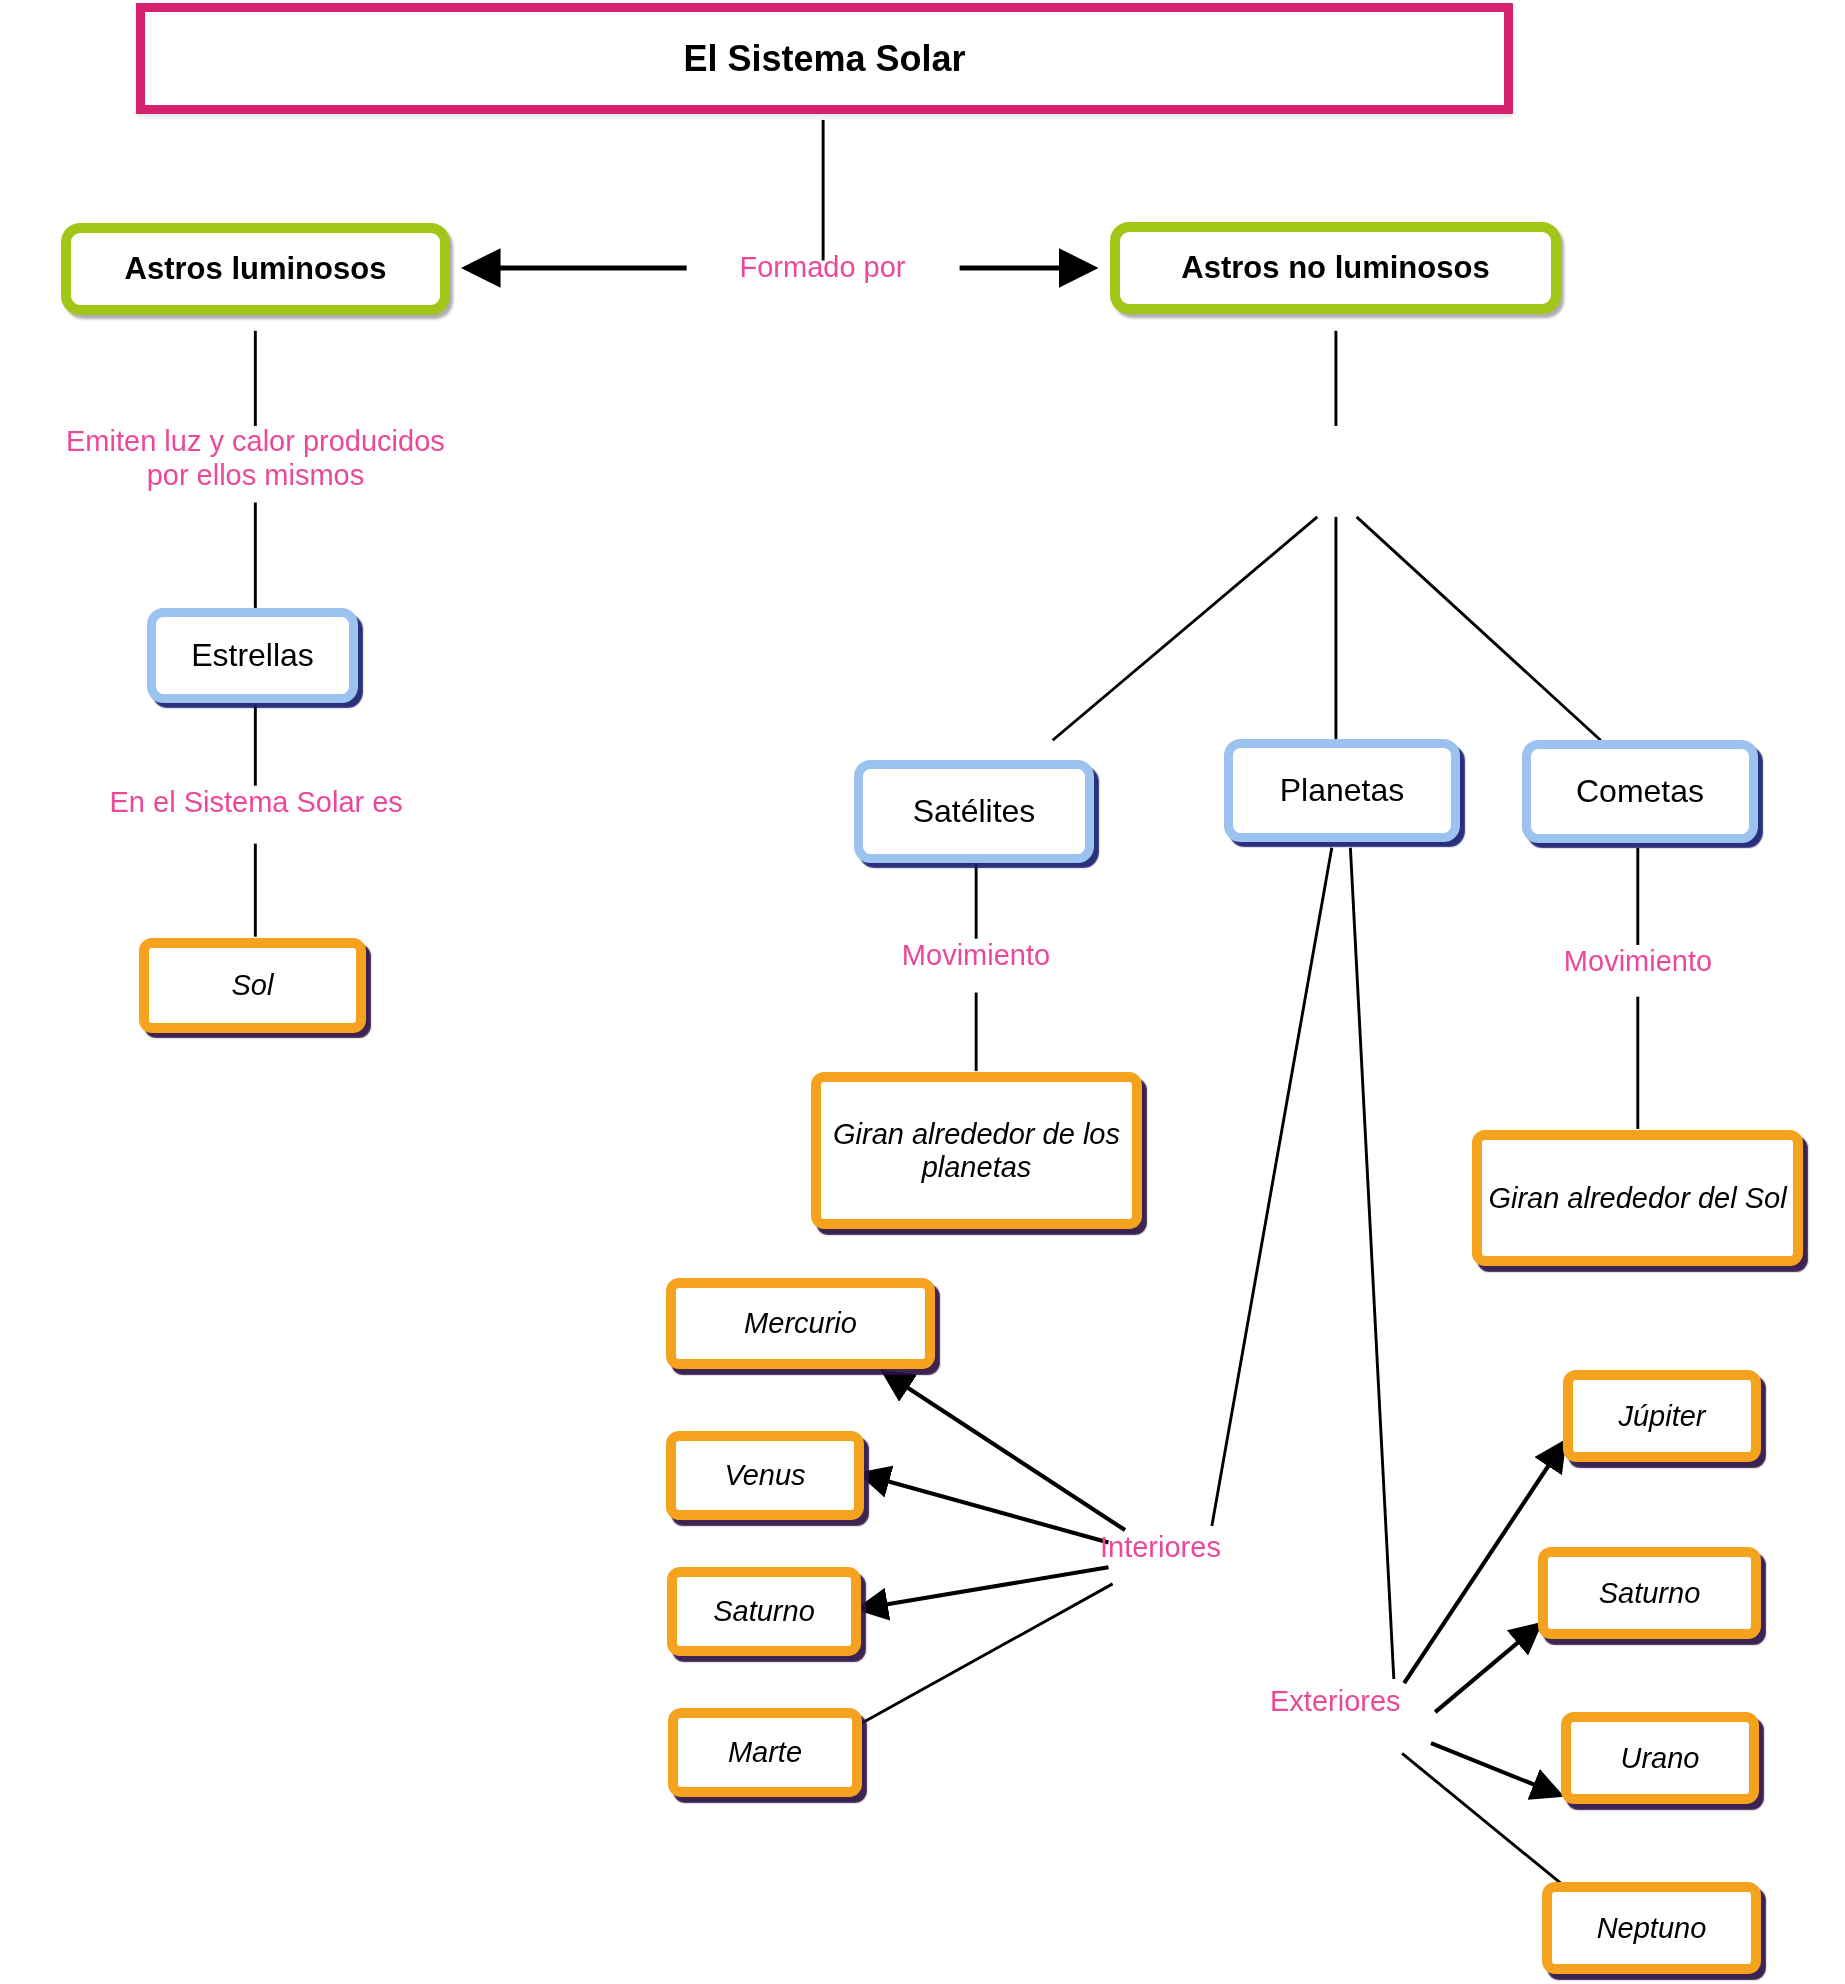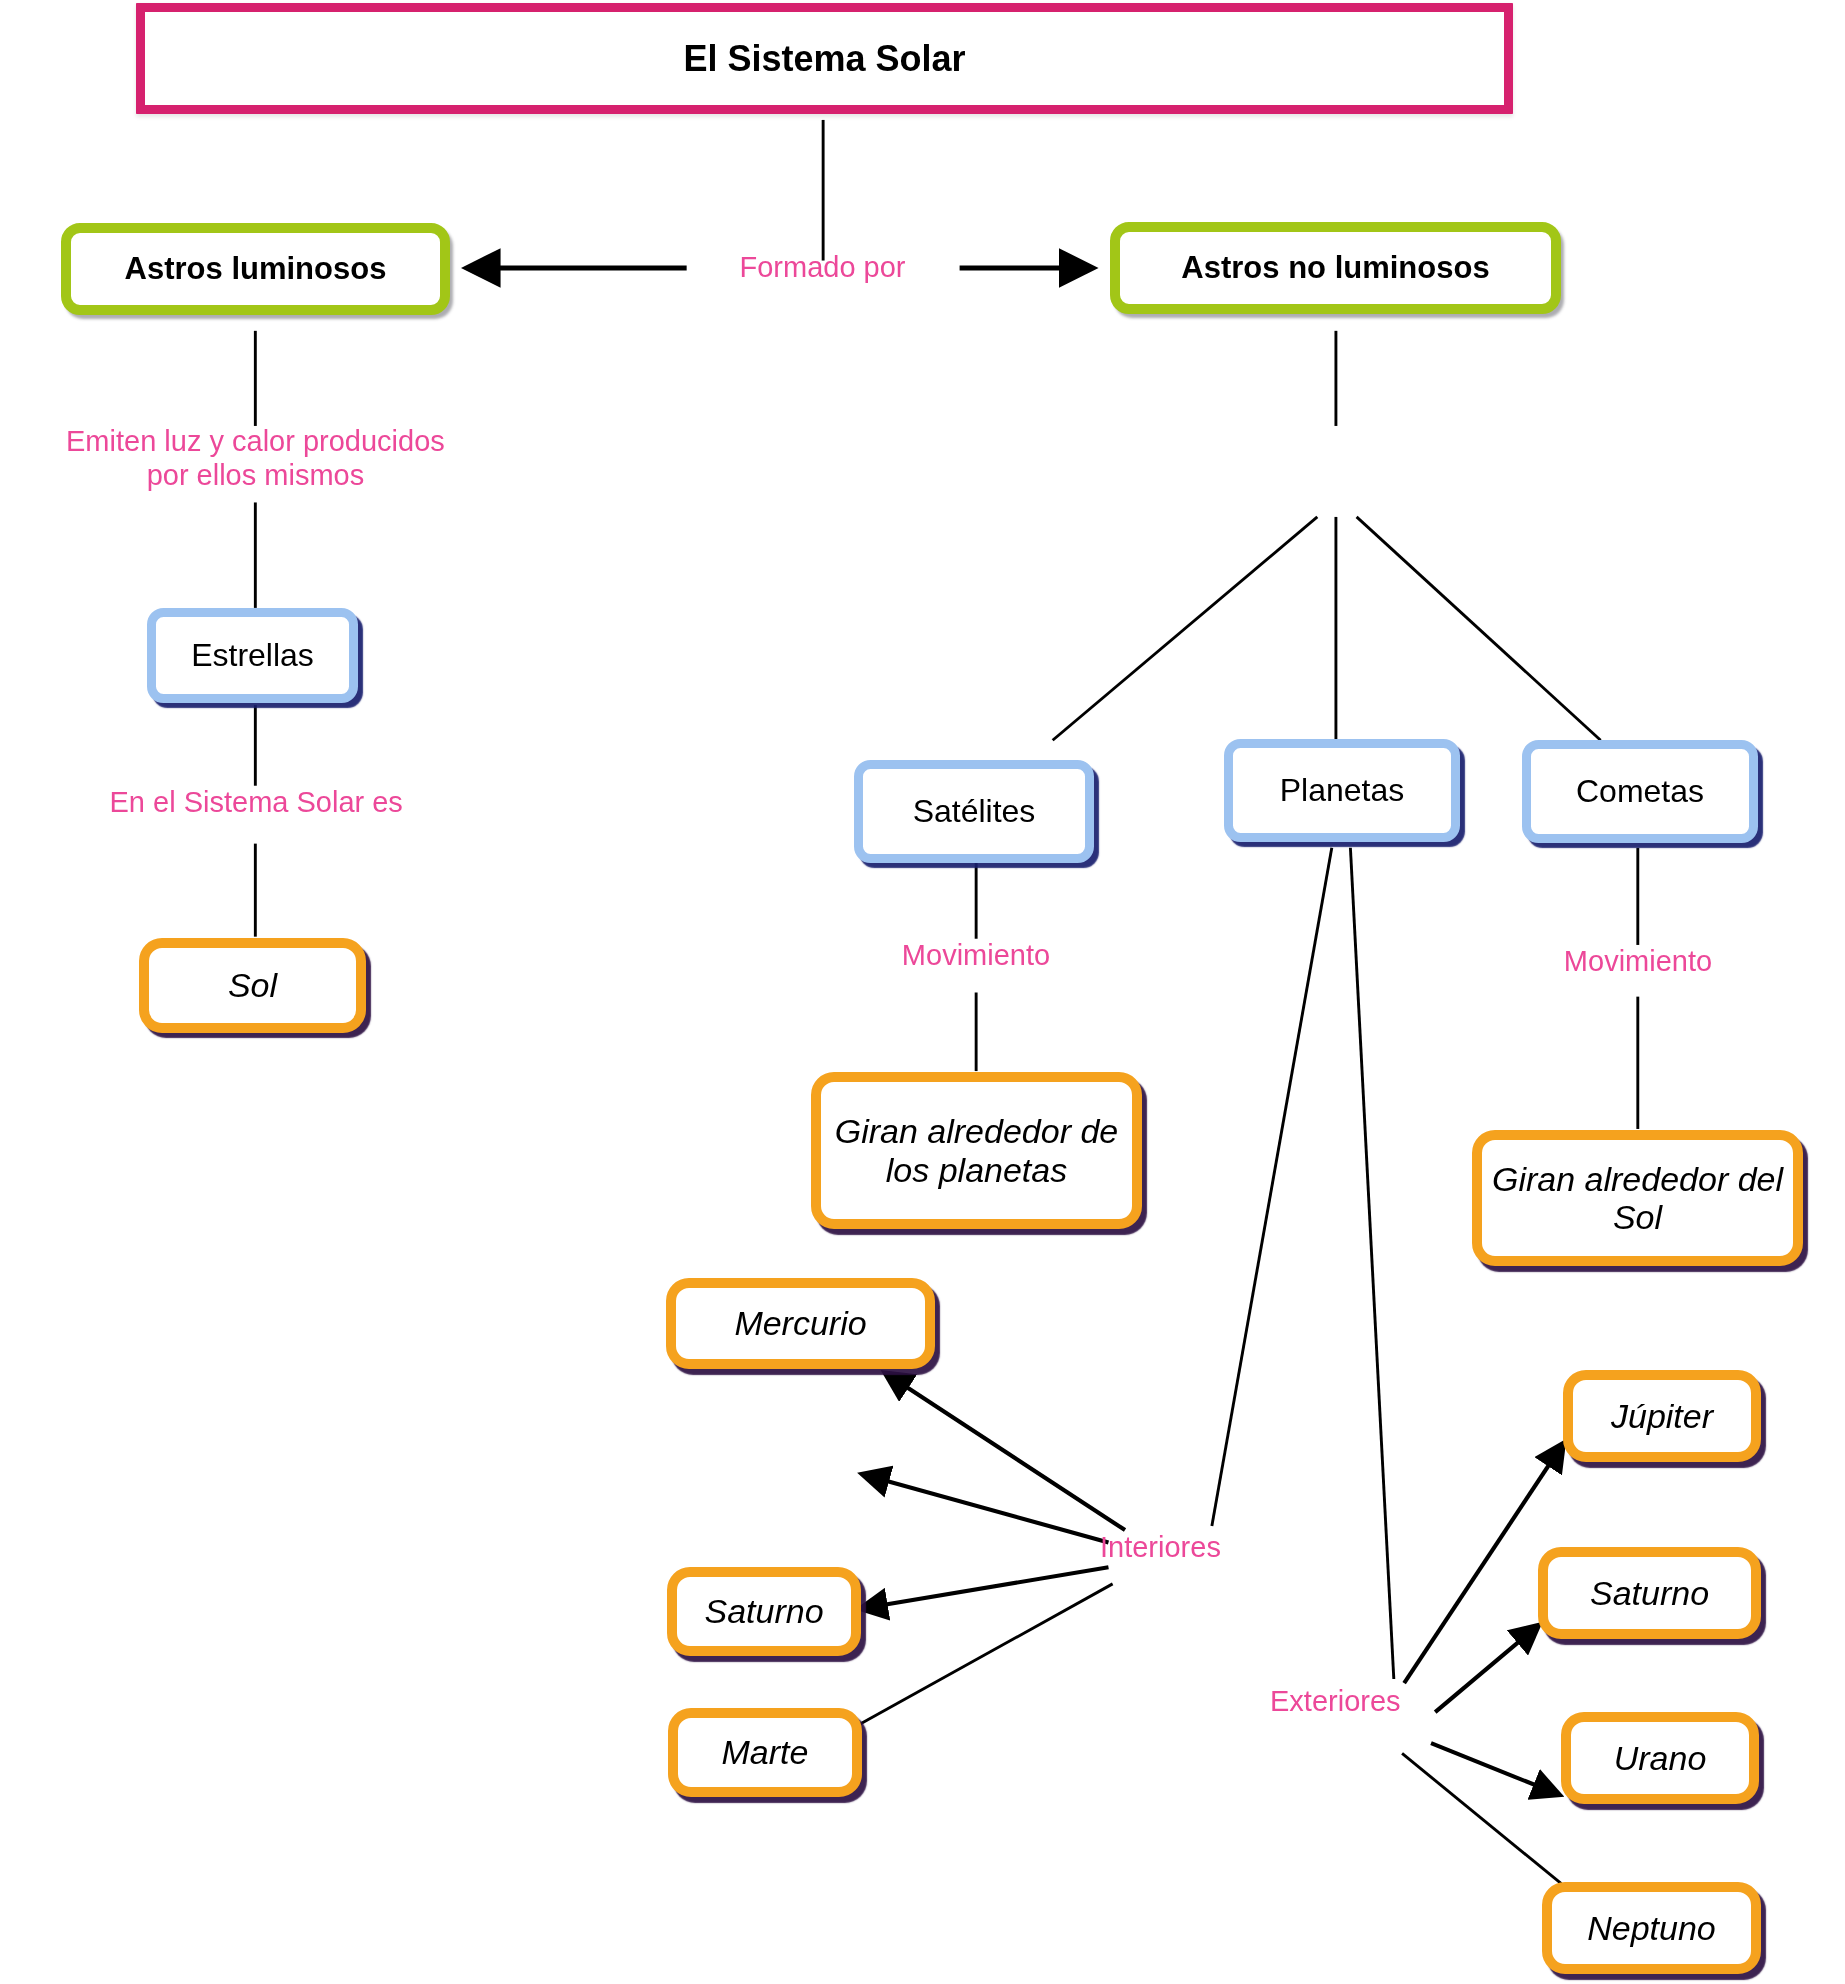--- a/index.html
+++ b/index.html
@@ -67,22 +67,22 @@
     border: 9px solid #9CC2F0;
     border-radius: 16.5px;
     font-size: 32px;
     font-weight: normal;
     box-shadow: 5px 5.4px 1.2px -0.8px rgba(24,30,110,0.92);
   }
 
   
   .node.orange {
     border: 10px solid #F5A21E;
-    border-radius: 23px;
-    font-size: 34px;
+    border-radius: 13px;
+    font-size: 29px;
     font-style: italic;
     box-shadow: 5px 5.8px 1.2px -0.8px rgba(44,16,66,0.92);
   }
 
   
   .edge-label {
     position: absolute;
     color: #ec4899;
     font-size: 29px;
     line-height: 1.18;
@@ -183,20 +183,23 @@
 
   <div class="node orange" style="left:1472px; top:1130px; width:331px; height:136px;">
     <span class="txt">Giran alrededor
 del Sol</span>
   </div>
 
   <div class="node orange" style="left:666px; top:1278px; width:269px; height:91px;">
     <span class="txt">Mercurio</span>
   </div>
 
+  <div class="node orange" style="left:666px; top:1431px; width:198px; height:89px;">
+    <span class="txt">Venus</span>
+  </div>
 
   <div class="node orange" style="left:667px; top:1567px; width:194px; height:89px;">
     <span class="txt">Saturno</span>
   </div>
 
   <div class="node orange" style="left:668px; top:1708px; width:194px; height:89px;">
     <span class="txt">Marte</span>
   </div>
 
   <div class="node orange" style="left:1563px; top:1370px; width:198px; height:92px;">

